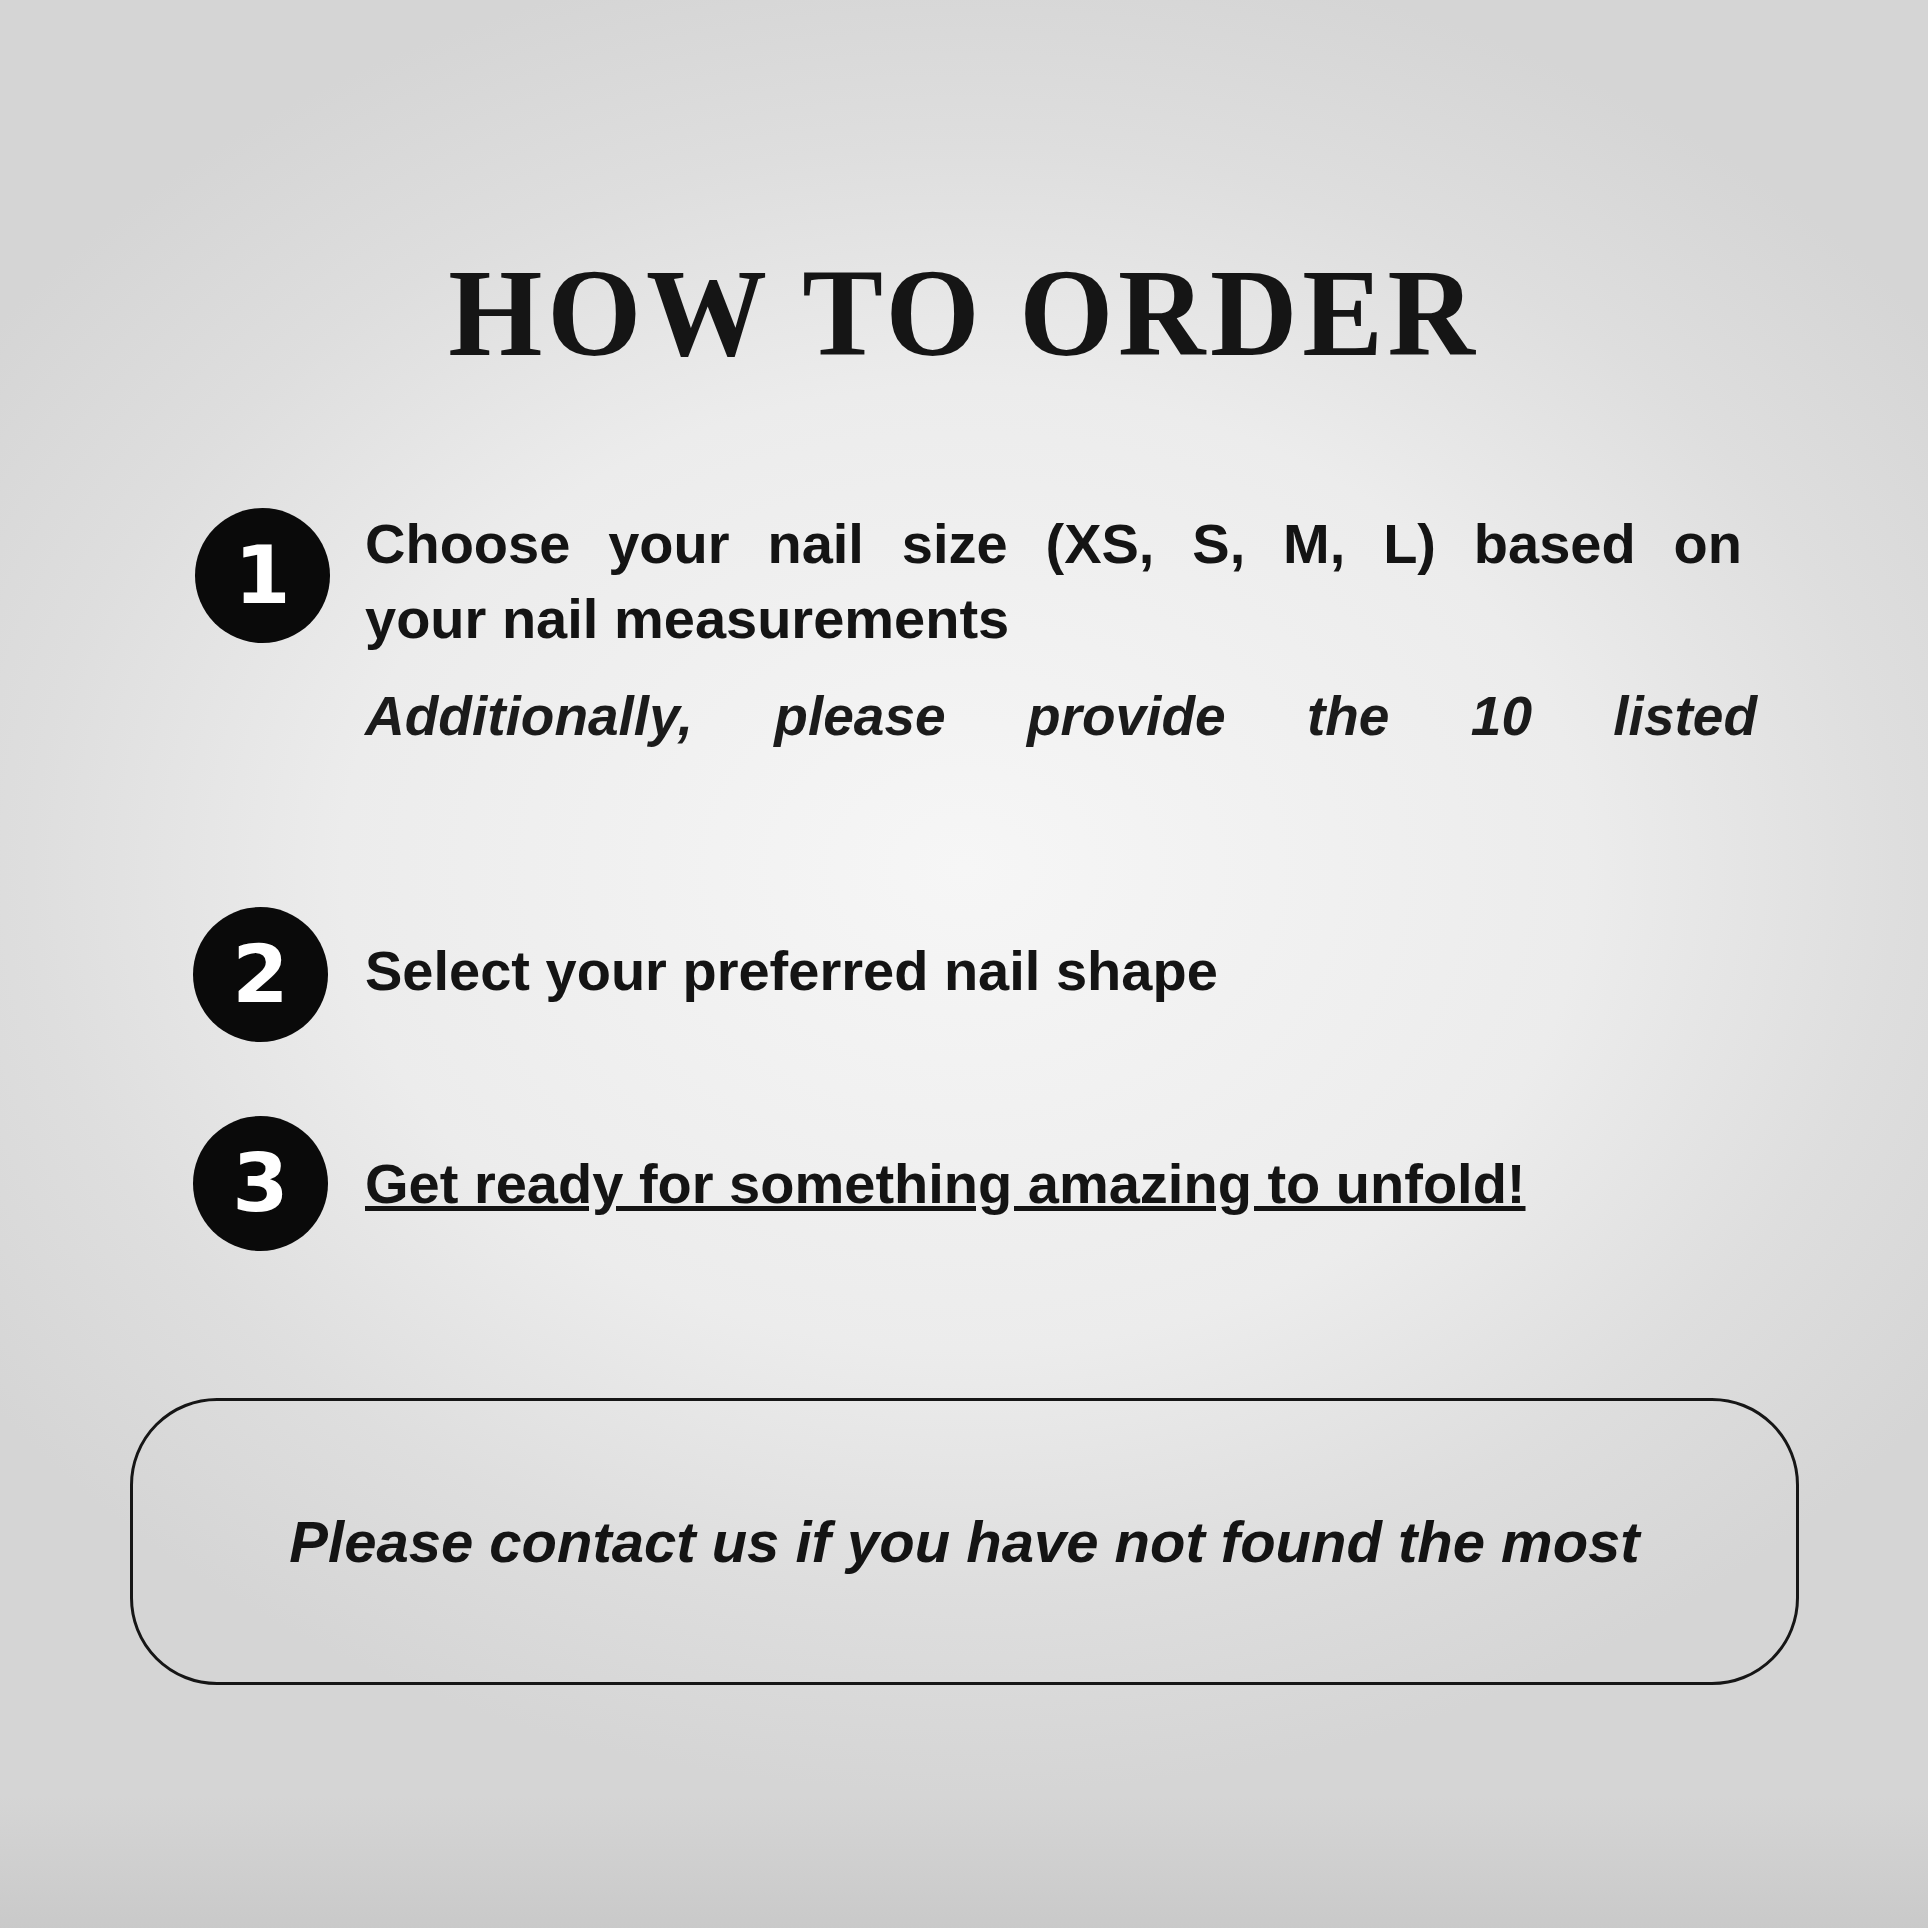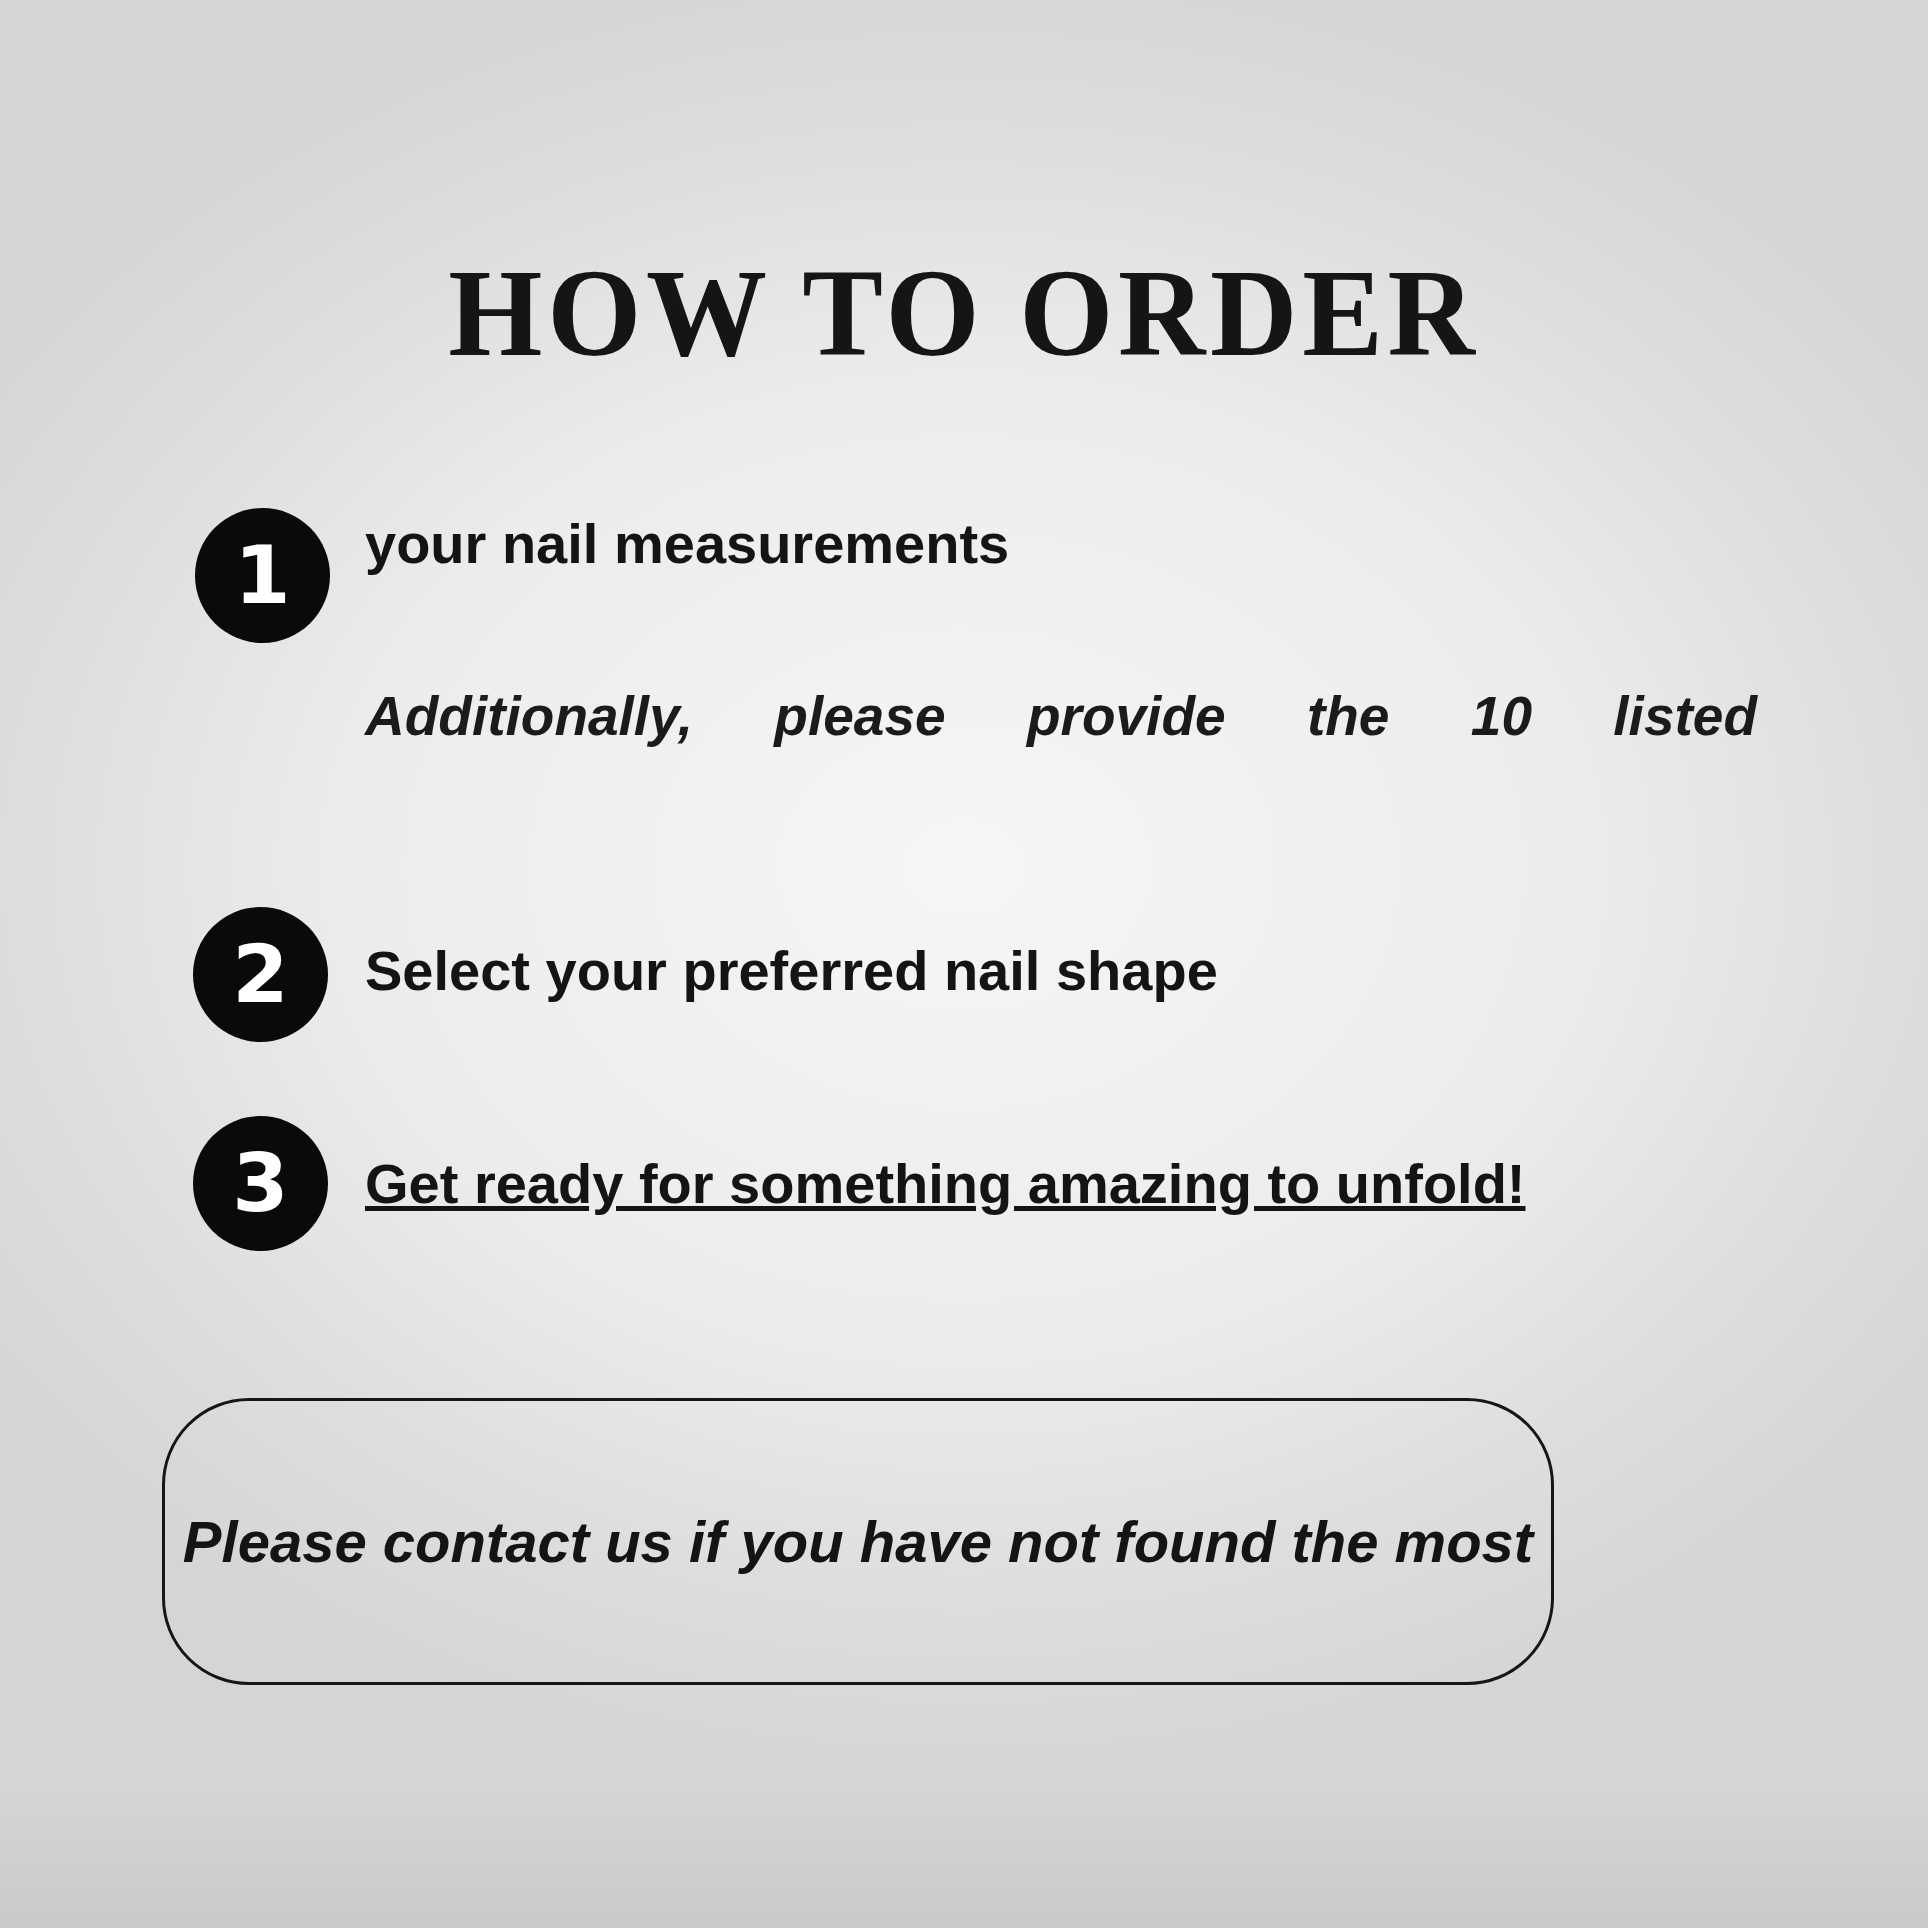--- a/index.html
+++ b/index.html
@@ -90,31 +90,30 @@
     font-weight: 700;
     font-size: 55px;
     line-height: 83px;
     color: #1b1b1b;
   }
 
   .footer-box {
     position: absolute;
     left: 130px;
     top: 1398px;
-    width: 1392px;
+    width: 1669px;
     height: 287px;
     box-sizing: border-box;
     border: 3.8px solid #161616;
     border-radius: 87px;
     display: flex;
     flex-direction: column;
     align-items: center;
     justify-content: center;
     text-align: center;
-    margin-left: 32px;
   }
   .footer-line {
     font-weight: 700;
     font-style: italic;
     font-size: 58px;
     line-height: 85px;
     color: #141414;
     white-space: nowrap;
   }
 </style>
@@ -122,20 +121,21 @@
 <body>
 
 <div class="canvas">
 
   <h1 class="title">HOW TO ORDER</h1>
 
   <div class="badge badge-1">
     <span>1</span>
   </div>
   <div class="step-heading heading-1">
+    <div class="jline">Choose your nail size (XS, S, M, L) based on</div>
     <div class="line">your nail measurements</div>
   </div>
   <div class="step-note">
     <div class="jline">Additionally, please provide  the 10 listed</div>
   </div>
 
   <div class="badge badge-2">
     <span>2</span>
   </div>
   <div class="step-heading heading-2">

